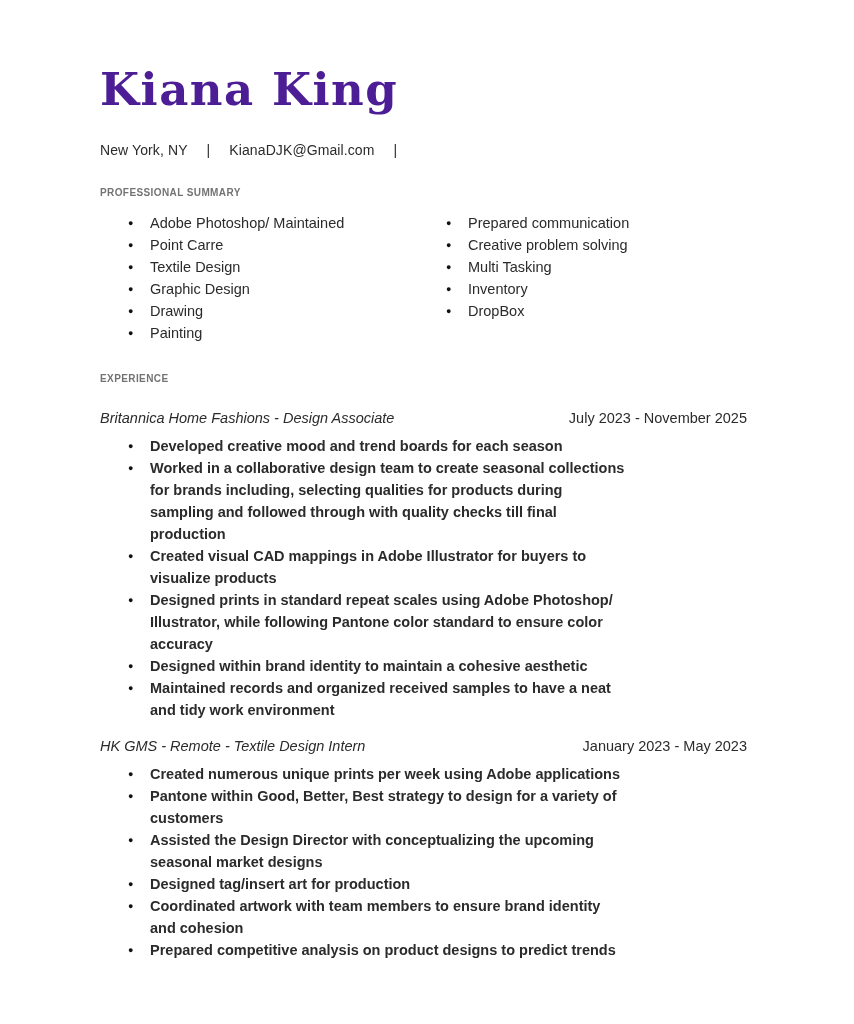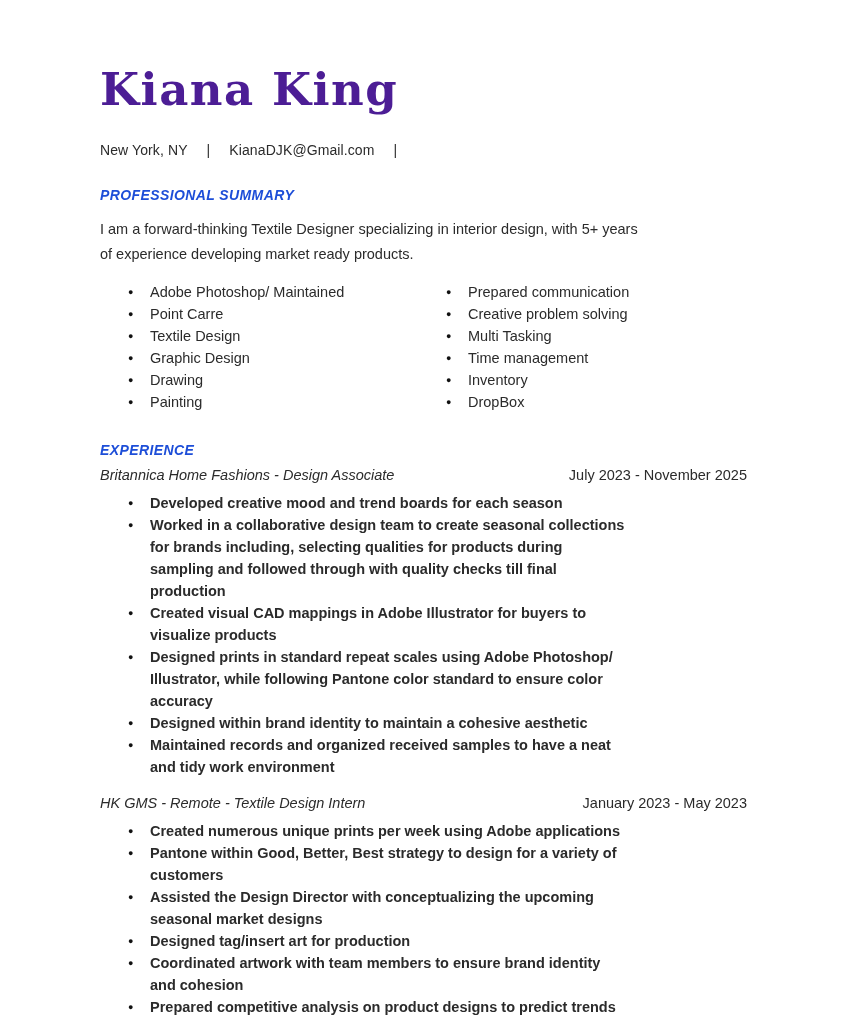--- a/index.html
+++ b/index.html
@@ -30,25 +30,24 @@
     letter-spacing: 0.1px;
   }
   .contact .sep {
     display: inline-block;
     margin: 0 19px;
     color: #2b2b2b;
   }
 
   .section-heading {
     margin: 29px 0 0 0;
-    font-size: 14px;
+    font-size: 10px;
     font-weight: 700;
     letter-spacing: 0.4px;
-    color: #1d4ed8;
-    font-style: italic;
+    color: #737373;
   }
 
   .summary-text {
     margin: 14px 0 0 0;
     width: 545px;
     font-size: 14.5px;
     line-height: 25px;
     color: #2b2b2b;
   }
 
@@ -69,21 +68,21 @@
     content: "\25CF";
     position: absolute;
     left: 0; top: 0;
     font-size: 9px;
     line-height: 22px;
     color: #111111;
   }
   ul.exp-bullets { margin-top: 6px; font-weight: bold; }
   ul.exp-bullets li { width: 502px; }
 
-  .job { margin-top: 6px; }
+  .job { margin-top: 23px; }
   .job + .job { margin-top: 14px; }
   .job-header {
     display: flex;
     justify-content: space-between;
     align-items: baseline;
     font-size: 14.5px;
     line-height: 22px;
   }
   .job-title { font-style: italic; color: #2b2b2b; }
   .job-dates { color: #2b2b2b; }
@@ -93,36 +92,34 @@
 
 <div class="page">
 
   <h1 class="name">Kiana King</h1>
 
   <div class="contact">
     <span>New York, NY</span><span class="sep">|</span><span>KianaDJK@Gmail.com</span><span class="sep">|</span>
   </div>
 
   <h2 class="section-heading">PROFESSIONAL SUMMARY</h2>
-  <p class="summary-text">I am a forward-thinking Textile Designer specializing in interior design, with 5+ years of experience developing market ready products.</p>
 
   <div class="skills-row">
     <ul class="bullets skills-left">
         <li>Adobe Photoshop/ Maintained</li>
         <li>Point Carre</li>
         <li>Textile Design</li>
         <li>Graphic Design</li>
         <li>Drawing</li>
         <li>Painting</li>
       </ul>
     <ul class="bullets skills-right">
         <li>Prepared communication</li>
         <li>Creative problem solving</li>
         <li>Multi Tasking</li>
-        <li>Time management</li>
         <li>Inventory</li>
         <li>DropBox</li>
       </ul>
   </div>
 
   <h2 class="section-heading">EXPERIENCE</h2>
 
   <div class="job">
     <div class="job-header">
       <span class="job-title">Britannica Home Fashions - Design Associate</span>

